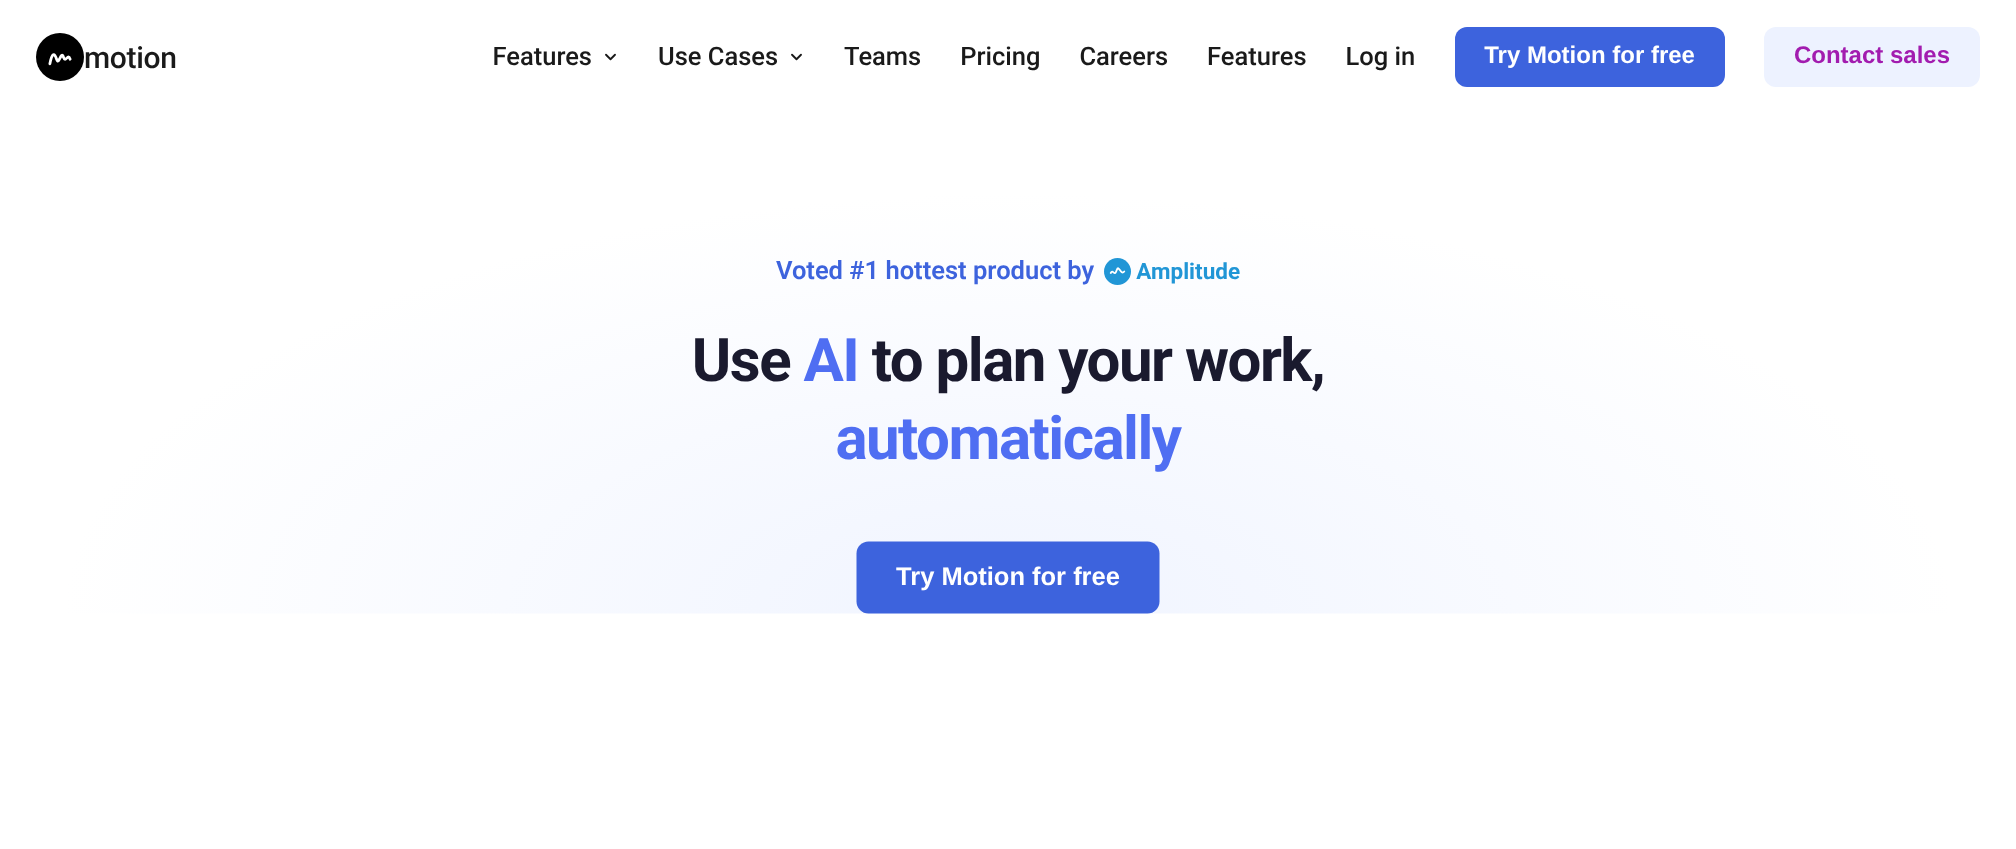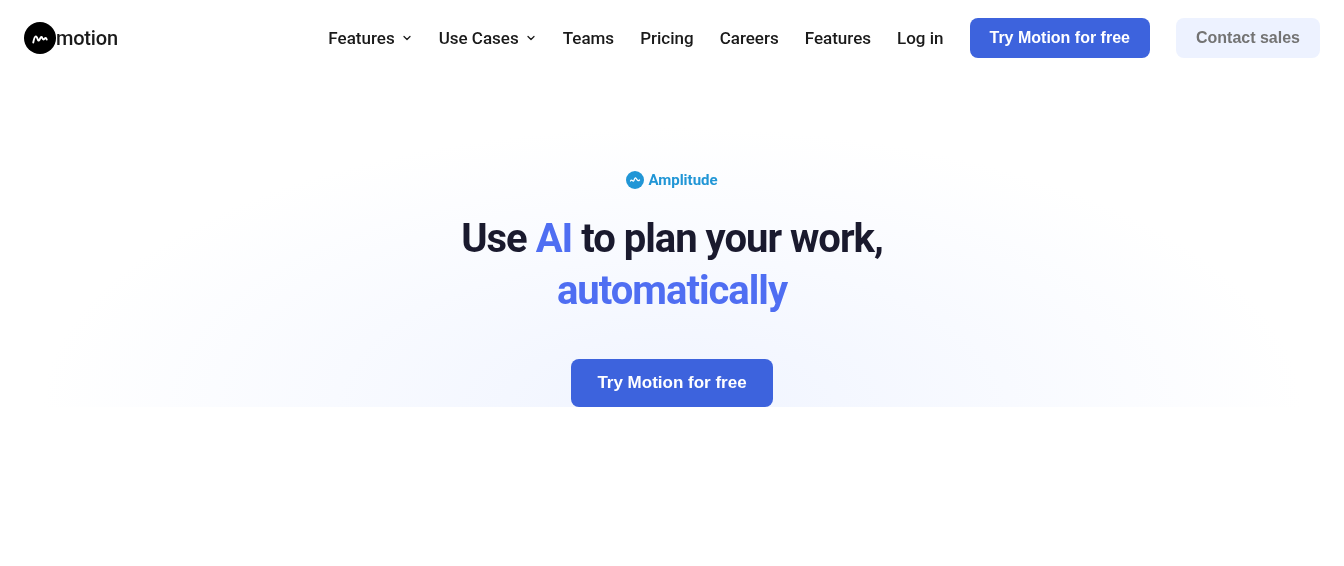--- a/index.html
+++ b/index.html
@@ -65,21 +65,21 @@
       color: #fff;
       font-size: 16px;
       font-weight: 600;
       padding: 11px 20px;
       border-radius: 8px;
       border: none;
       cursor: pointer;
     }
     .btn-secondary {
       background: #edf2ff;
-      color: #737373;
+      color: #a21caf;
       font-size: 16px;
       font-weight: 600;
       padding: 11px 20px;
       border-radius: 8px;
       border: none;
       cursor: pointer;
     }
     .hero {
       text-align: center;
       padding-top: 95px;
@@ -198,20 +198,21 @@
     <div class="nav-item">
       <span>Log in</span>
     </div>
     <button class="btn-primary">Try Motion for free</button>
     <button class="btn-secondary">Contact sales</button>
   </nav>
 </header>
 
 <section class="hero">
   <div class="badge-line">
+    <span class="badge-text">Voted #1 hottest product by</span>
     <span class="amplitude-badge">
       <span class="amplitude-circle">
         <svg width="12" height="12" viewBox="0 0 24 24" fill="none">
             <path d="M3 14 C 6 8, 8 20, 11 10 C 14 2, 16 18, 21 12" stroke="#fff" stroke-width="2.5" stroke-linecap="round" fill="none"></path>
           </svg>
       </span>
       <span class="amplitude-text">Amplitude</span>
     </span>
   </div>
 

